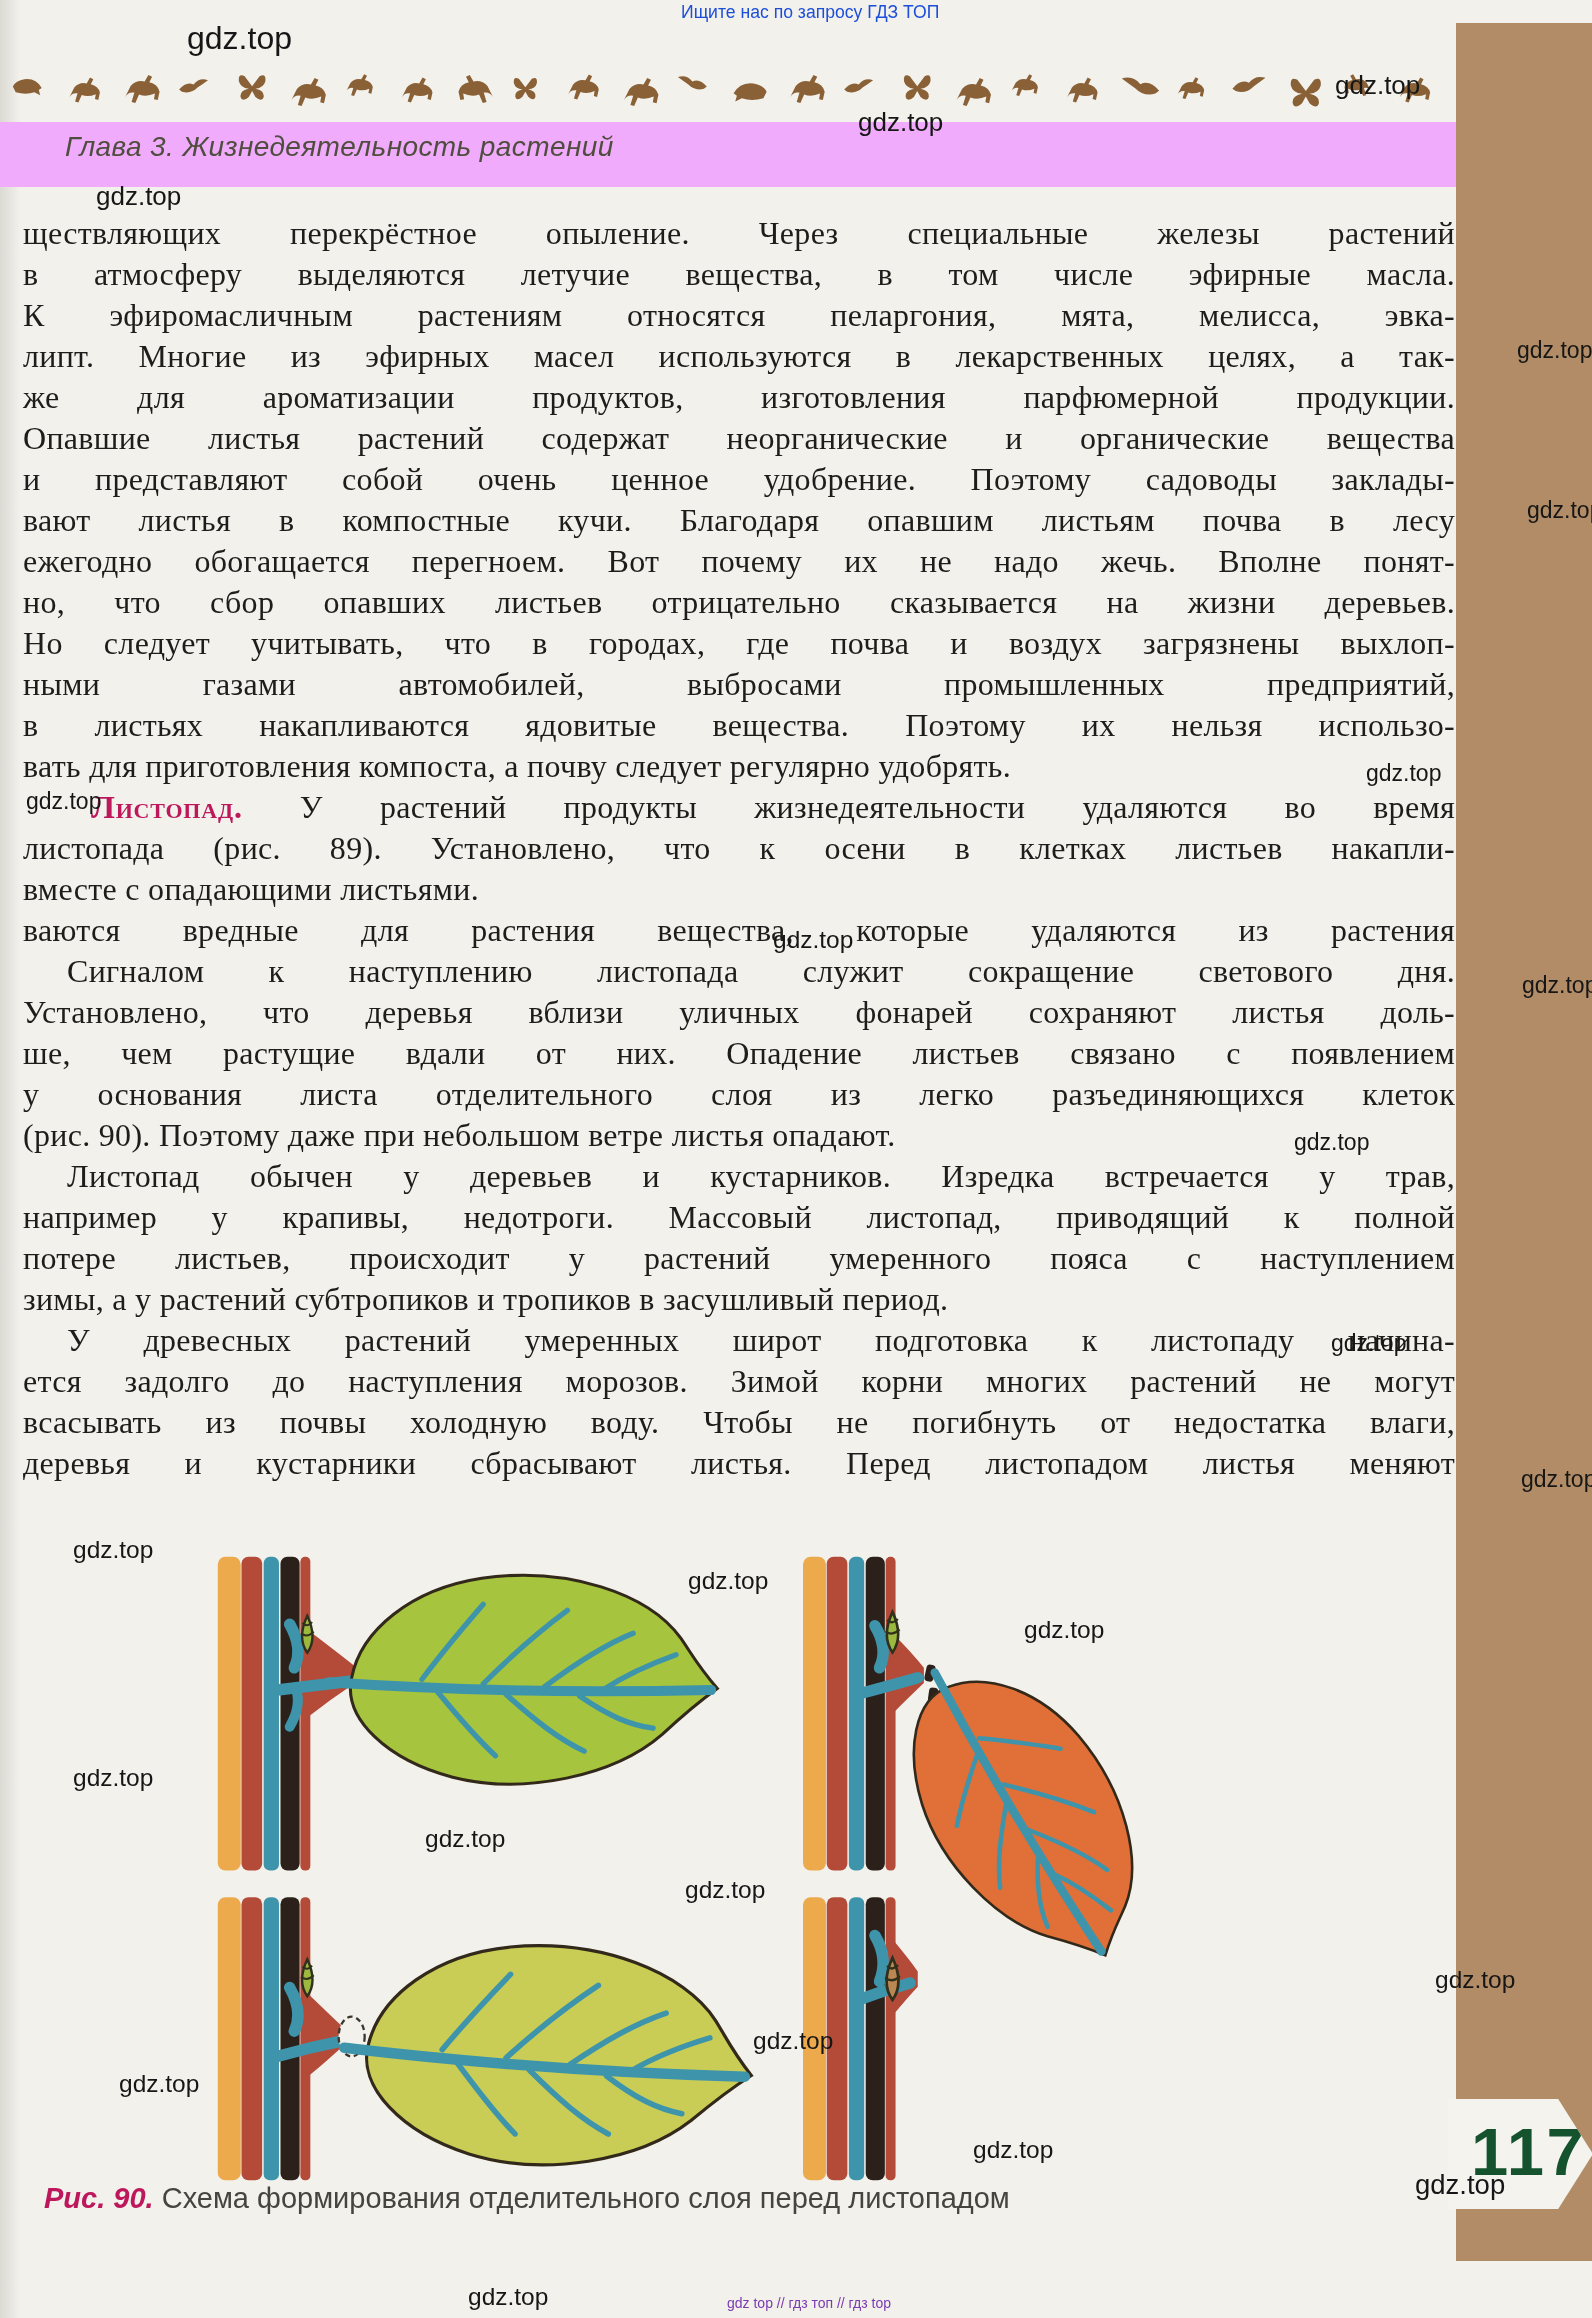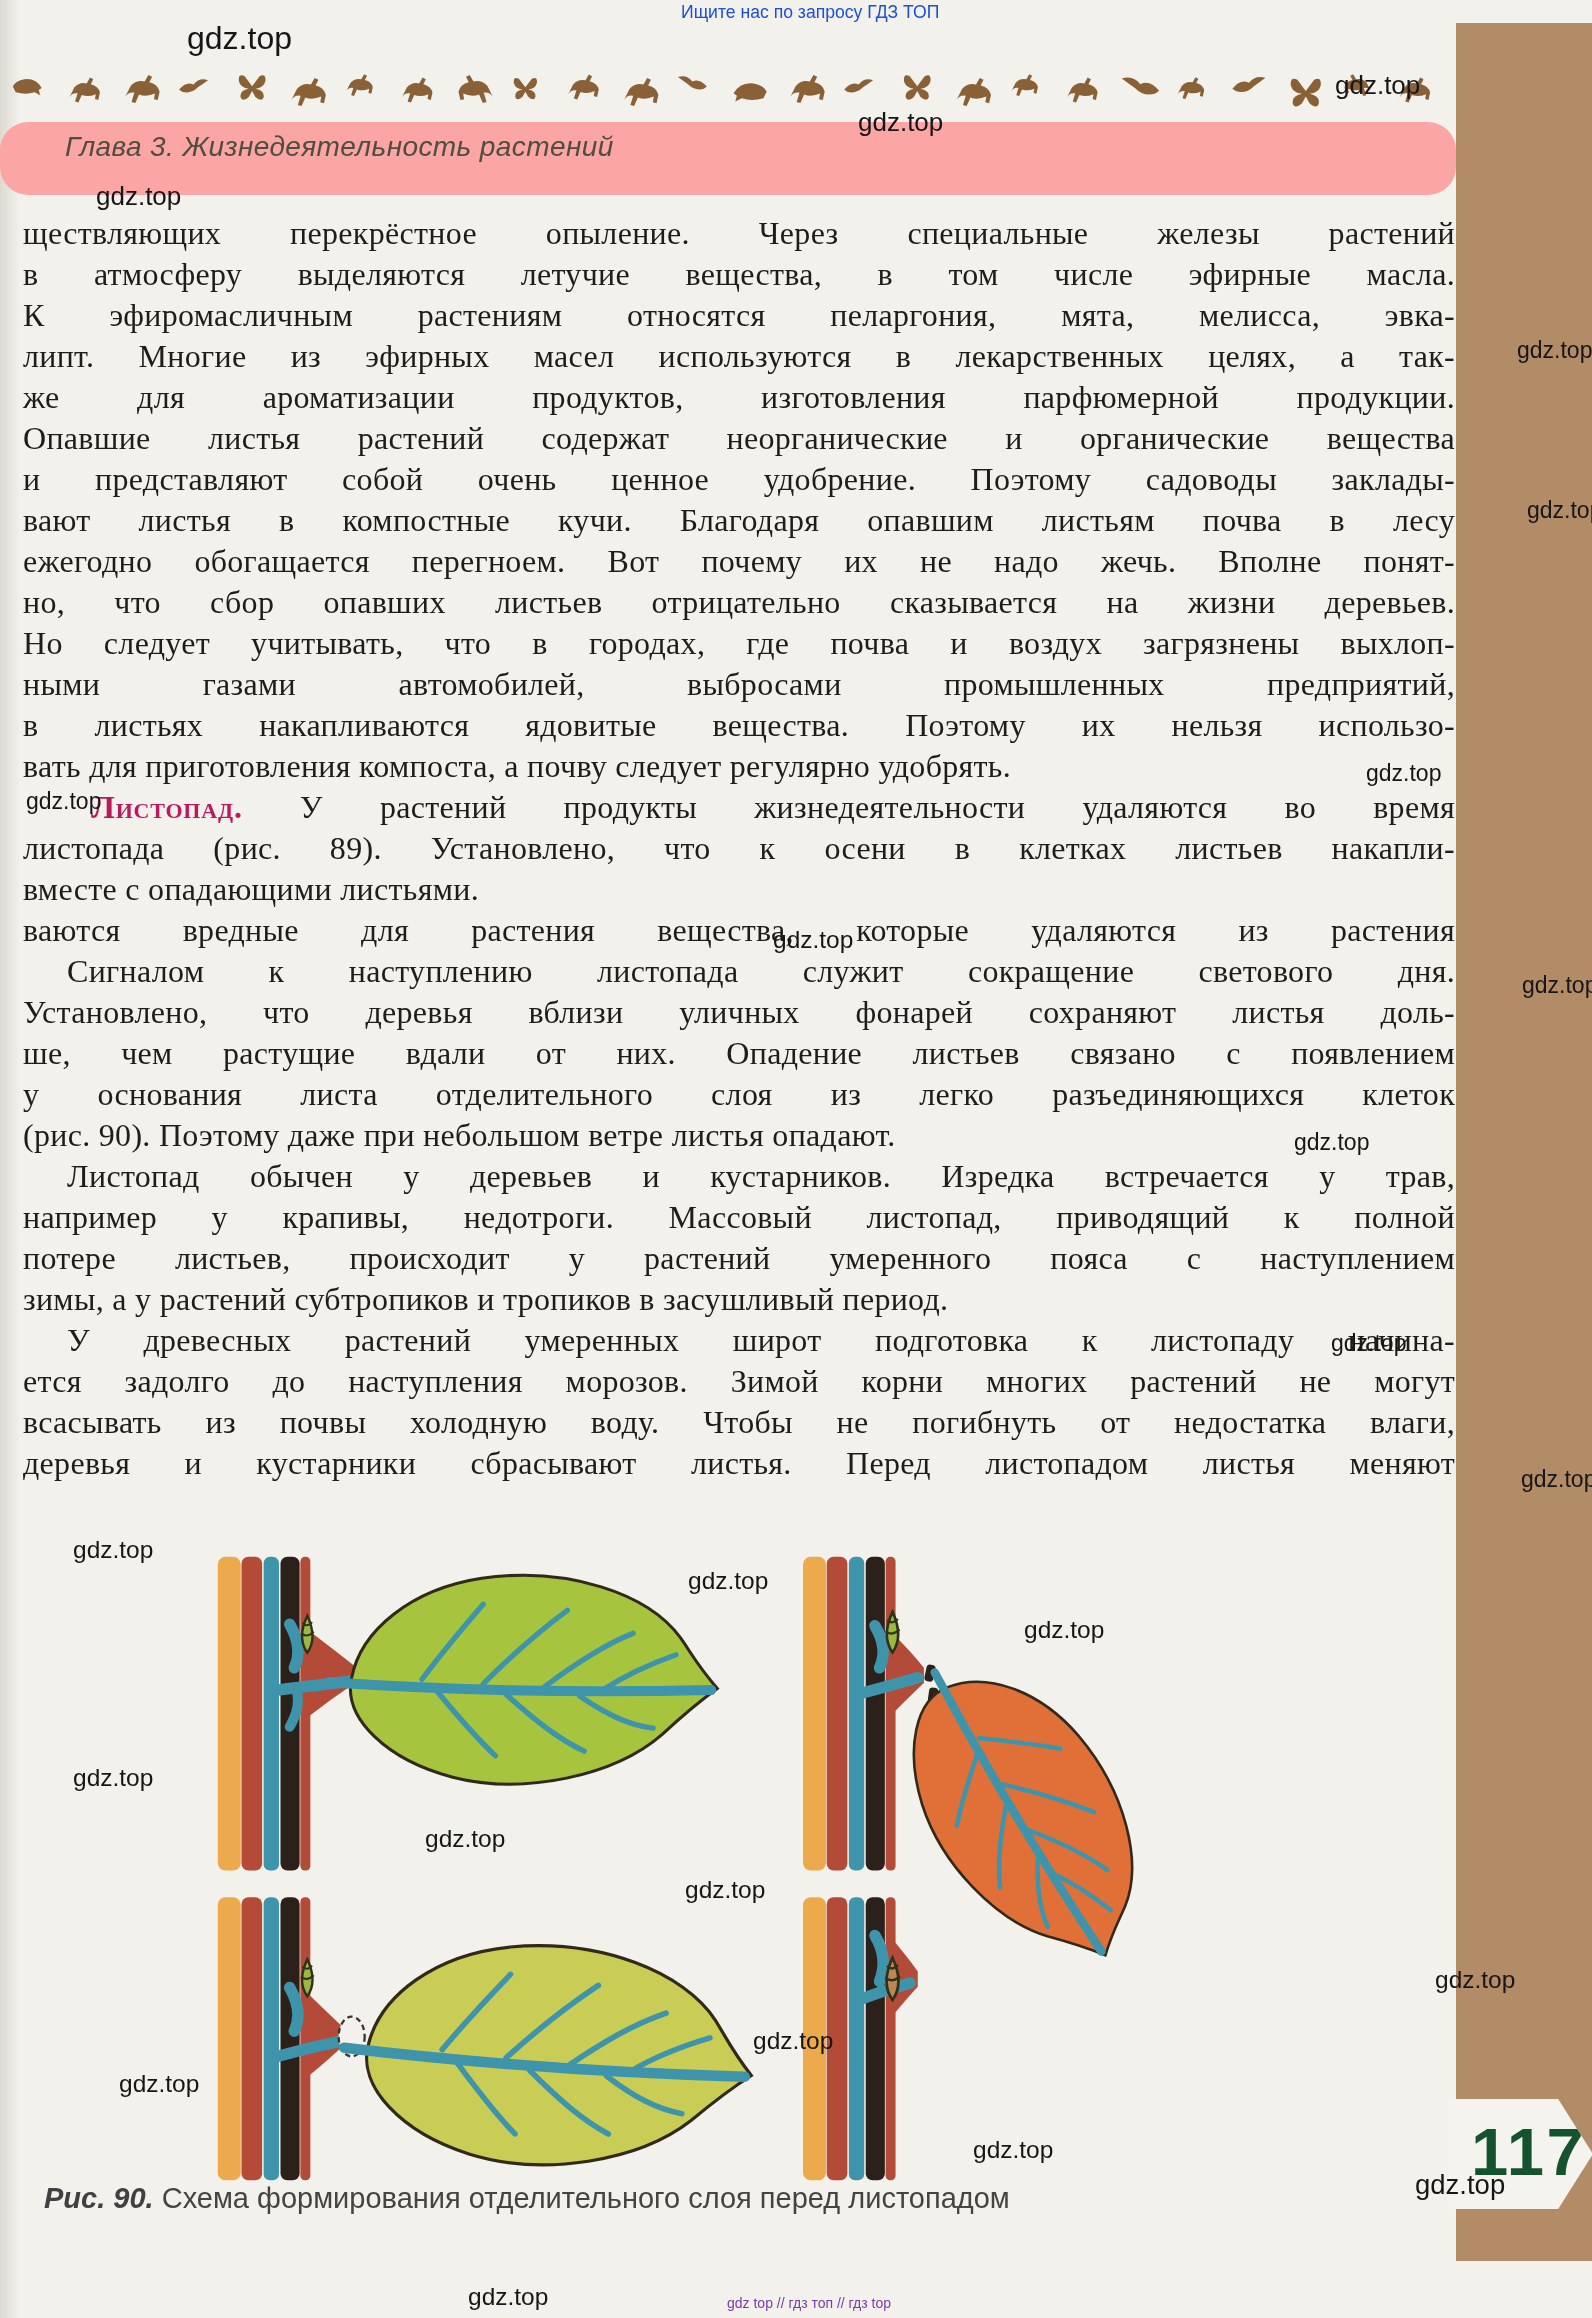--- a/index.html
+++ b/index.html
@@ -15,22 +15,22 @@
     background:linear-gradient(90deg,#dbd9d2,#f2f1ec);
     z-index:0;
   }
   .promo{
     position:absolute;left:681px;top:1.5px;
     font-family:"Liberation Sans",sans-serif;
     font-size:17.6px;color:#1d4ed8;white-space:nowrap;z-index:5;
   }
   #frieze{position:absolute;left:0;top:66px;z-index:2;}
   .chapter-band{
-    position:absolute;left:0;top:122px;width:1456px;height:73px;
-    background:#fca5a5;z-index:1;border-radius:28px;
+    position:absolute;left:0;top:122px;width:1456px;height:65px;
+    background:#f0abfc;z-index:1;
   }
   .chapter-band .title{
     position:absolute;left:65px;top:9.2px;
     font-family:"Liberation Sans",sans-serif;font-style:italic;
     font-size:28px;color:#4f4d3e;letter-spacing:0.4px;white-space:nowrap;
   }
   .body-text{
     position:absolute;left:23px;top:213px;width:1432px;z-index:1;
     font-size:32px;line-height:41px;color:#1e1d1b;letter-spacing:0.3px;font-family:Liberation Serif, serif;
   }
@@ -47,21 +47,21 @@
   #figure .blade{stroke:#32291b;stroke-width:4;fill:var(--blade,#a6c43d);}
   #figure .vein{stroke:#3e95ab;fill:none;stroke-linecap:round;}
   #figure .vmain{stroke-width:13px;}
   #figure .vside{stroke-width:7px;}
   #figure .budshape{fill:var(--bud,#9cb93f);stroke:#30301c;stroke-width:3;}
   #figure .budline{stroke:#30301c;stroke-width:2.5;fill:none;}
   .caption{
     position:absolute;left:44px;top:2182px;width:1339px;z-index:1;
     font-family:"Liberation Sans",sans-serif;font-size:29px;color:#454540;
   }
-  .caption .cap-label{font-weight:bold;font-style:italic;color:#404040;}
+  .caption .cap-label{font-weight:bold;font-style:italic;color:#be185d;}
   .sidebar{
     position:absolute;left:1456px;top:23px;width:137px;height:2238px;
     background:#b18c66;z-index:3;
   }
   .page-tab{
     position:absolute;left:1448px;top:2099px;width:145px;height:110px;
     background:#f4f3ee;z-index:4;
     clip-path:polygon(0 0,76% 0,100% 50%,76% 100%,0 100%);
   }
   .page-tab .pagenum{

